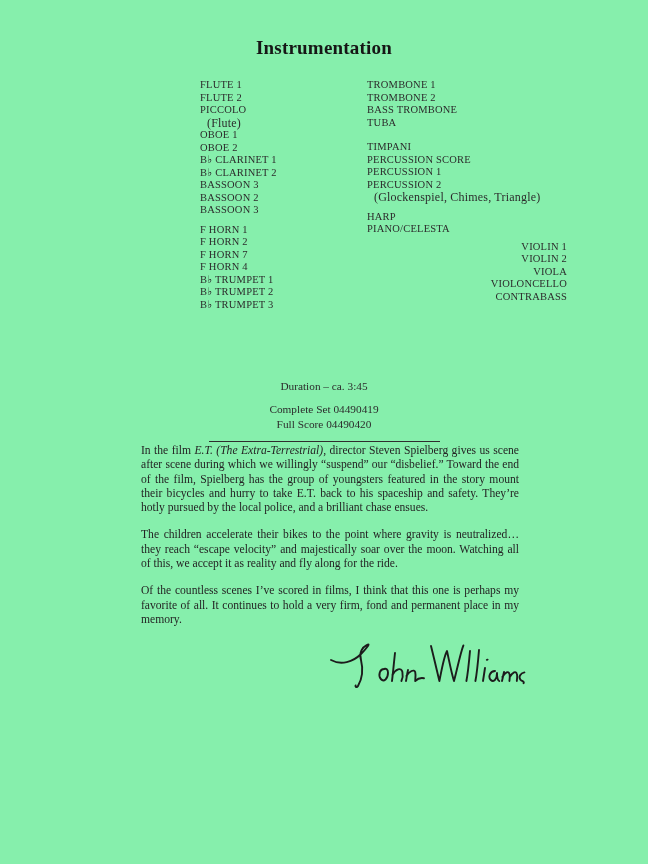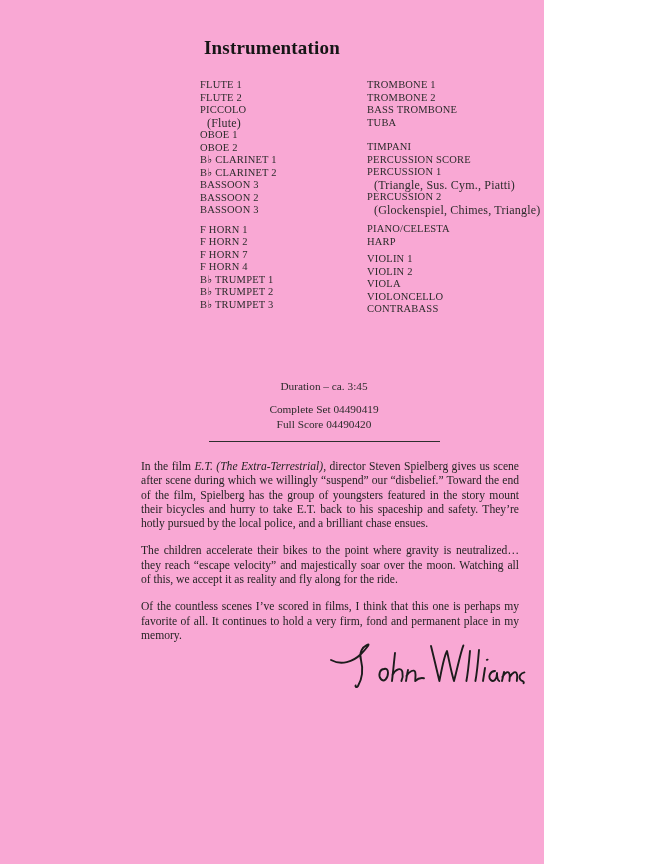--- a/index.html
+++ b/index.html
@@ -1,44 +1,44 @@
 <!DOCTYPE html>
 <html><head>
 <meta charset="utf-8">
 <style>
   html,body { margin:0; padding:0; background:#ffffff; }
   .page {
-    position:relative; width:544px; height:864px; background:#f9a8d4;
+    position:relative; width:648px; height:864px; background:#86efac;
     font-family:"Liberation Serif","DejaVu Serif",serif; color:#262626; overflow:hidden;
   }
   .title {
     position:absolute; top:37px; left:0; width:100%; text-align:center;
     font-size:19px; font-weight:bold; color:#161616; letter-spacing:0.2px;
   }
   .cols { position:absolute; left:200px; top:79px; display:flex;gap:32px; }
   .col { font-size:10.5px; line-height:12.5px; letter-spacing:0.2px; color:#2c2c2c; }
   .col-left  { width:135px; }
   .col-right { width:200px; }
   .row { white-space:nowrap; }
   .row.indent { padding-left:7px; font-size:12px; }
-  .g-gap-5  { margin-top:5px; }
+  .g-gap-5  { margin-top:5px;text-align:right; }
   .g-gap-7  { margin-top:7px; }
   .g-gap-12 { margin-top:12px; }
   .details {
     position:absolute; top:380px; left:0; width:648px; text-align:center;
     font-size:11.3px; color:#2c2c2c;
   }
   .details .duration { margin-bottom:10px; }
   .details .set-line { line-height:15px; }
   .rule {
     position:absolute; top:441px; left:209px; width:231px;
     border:none; border-top:1.6px solid #2e2e2e; margin:0;
   }
   .bodytext {
-    position:absolute; left:141px; top:460px; width:378px;
+    position:absolute; left:141px; top:444px; width:378px;
     font-size:11.6px; line-height:14.3px; text-align:justify; color:#242424;
   }
   .bodytext p { margin:0 0 13px 0; }
   .bodytext .it { font-style:italic; }
   .signature { position:absolute; left:327px; top:637px; width:205px; height:62px; }
   .signature svg { display:block; }
 </style>
 </head>
 <body>
 
@@ -76,27 +76,26 @@
       <div class="group">
         <div class="row">TROMBONE 1</div>
         <div class="row">TROMBONE 2</div>
         <div class="row">BASS TROMBONE</div>
         <div class="row">TUBA</div>
       </div>
       <div class="group g-gap-12">
         <div class="row">TIMPANI</div>
         <div class="row">PERCUSSION SCORE</div>
         <div class="row">PERCUSSION 1</div>
-        <div class="row indent">(Triangle, Sus. Cym., Piatti)</div>
         <div class="row">PERCUSSION 2</div>
         <div class="row indent">(Glockenspiel, Chimes, Triangle)</div>
       </div>
       <div class="group g-gap-7">
+        <div class="row">HARP</div>
         <div class="row">PIANO/CELESTA</div>
-        <div class="row">HARP</div>
       </div>
       <div class="group g-gap-5">
         <div class="row">VIOLIN 1</div>
         <div class="row">VIOLIN 2</div>
         <div class="row">VIOLA</div>
         <div class="row">VIOLONCELLO</div>
         <div class="row">CONTRABASS</div>
       </div>
     </div>
   </div>

